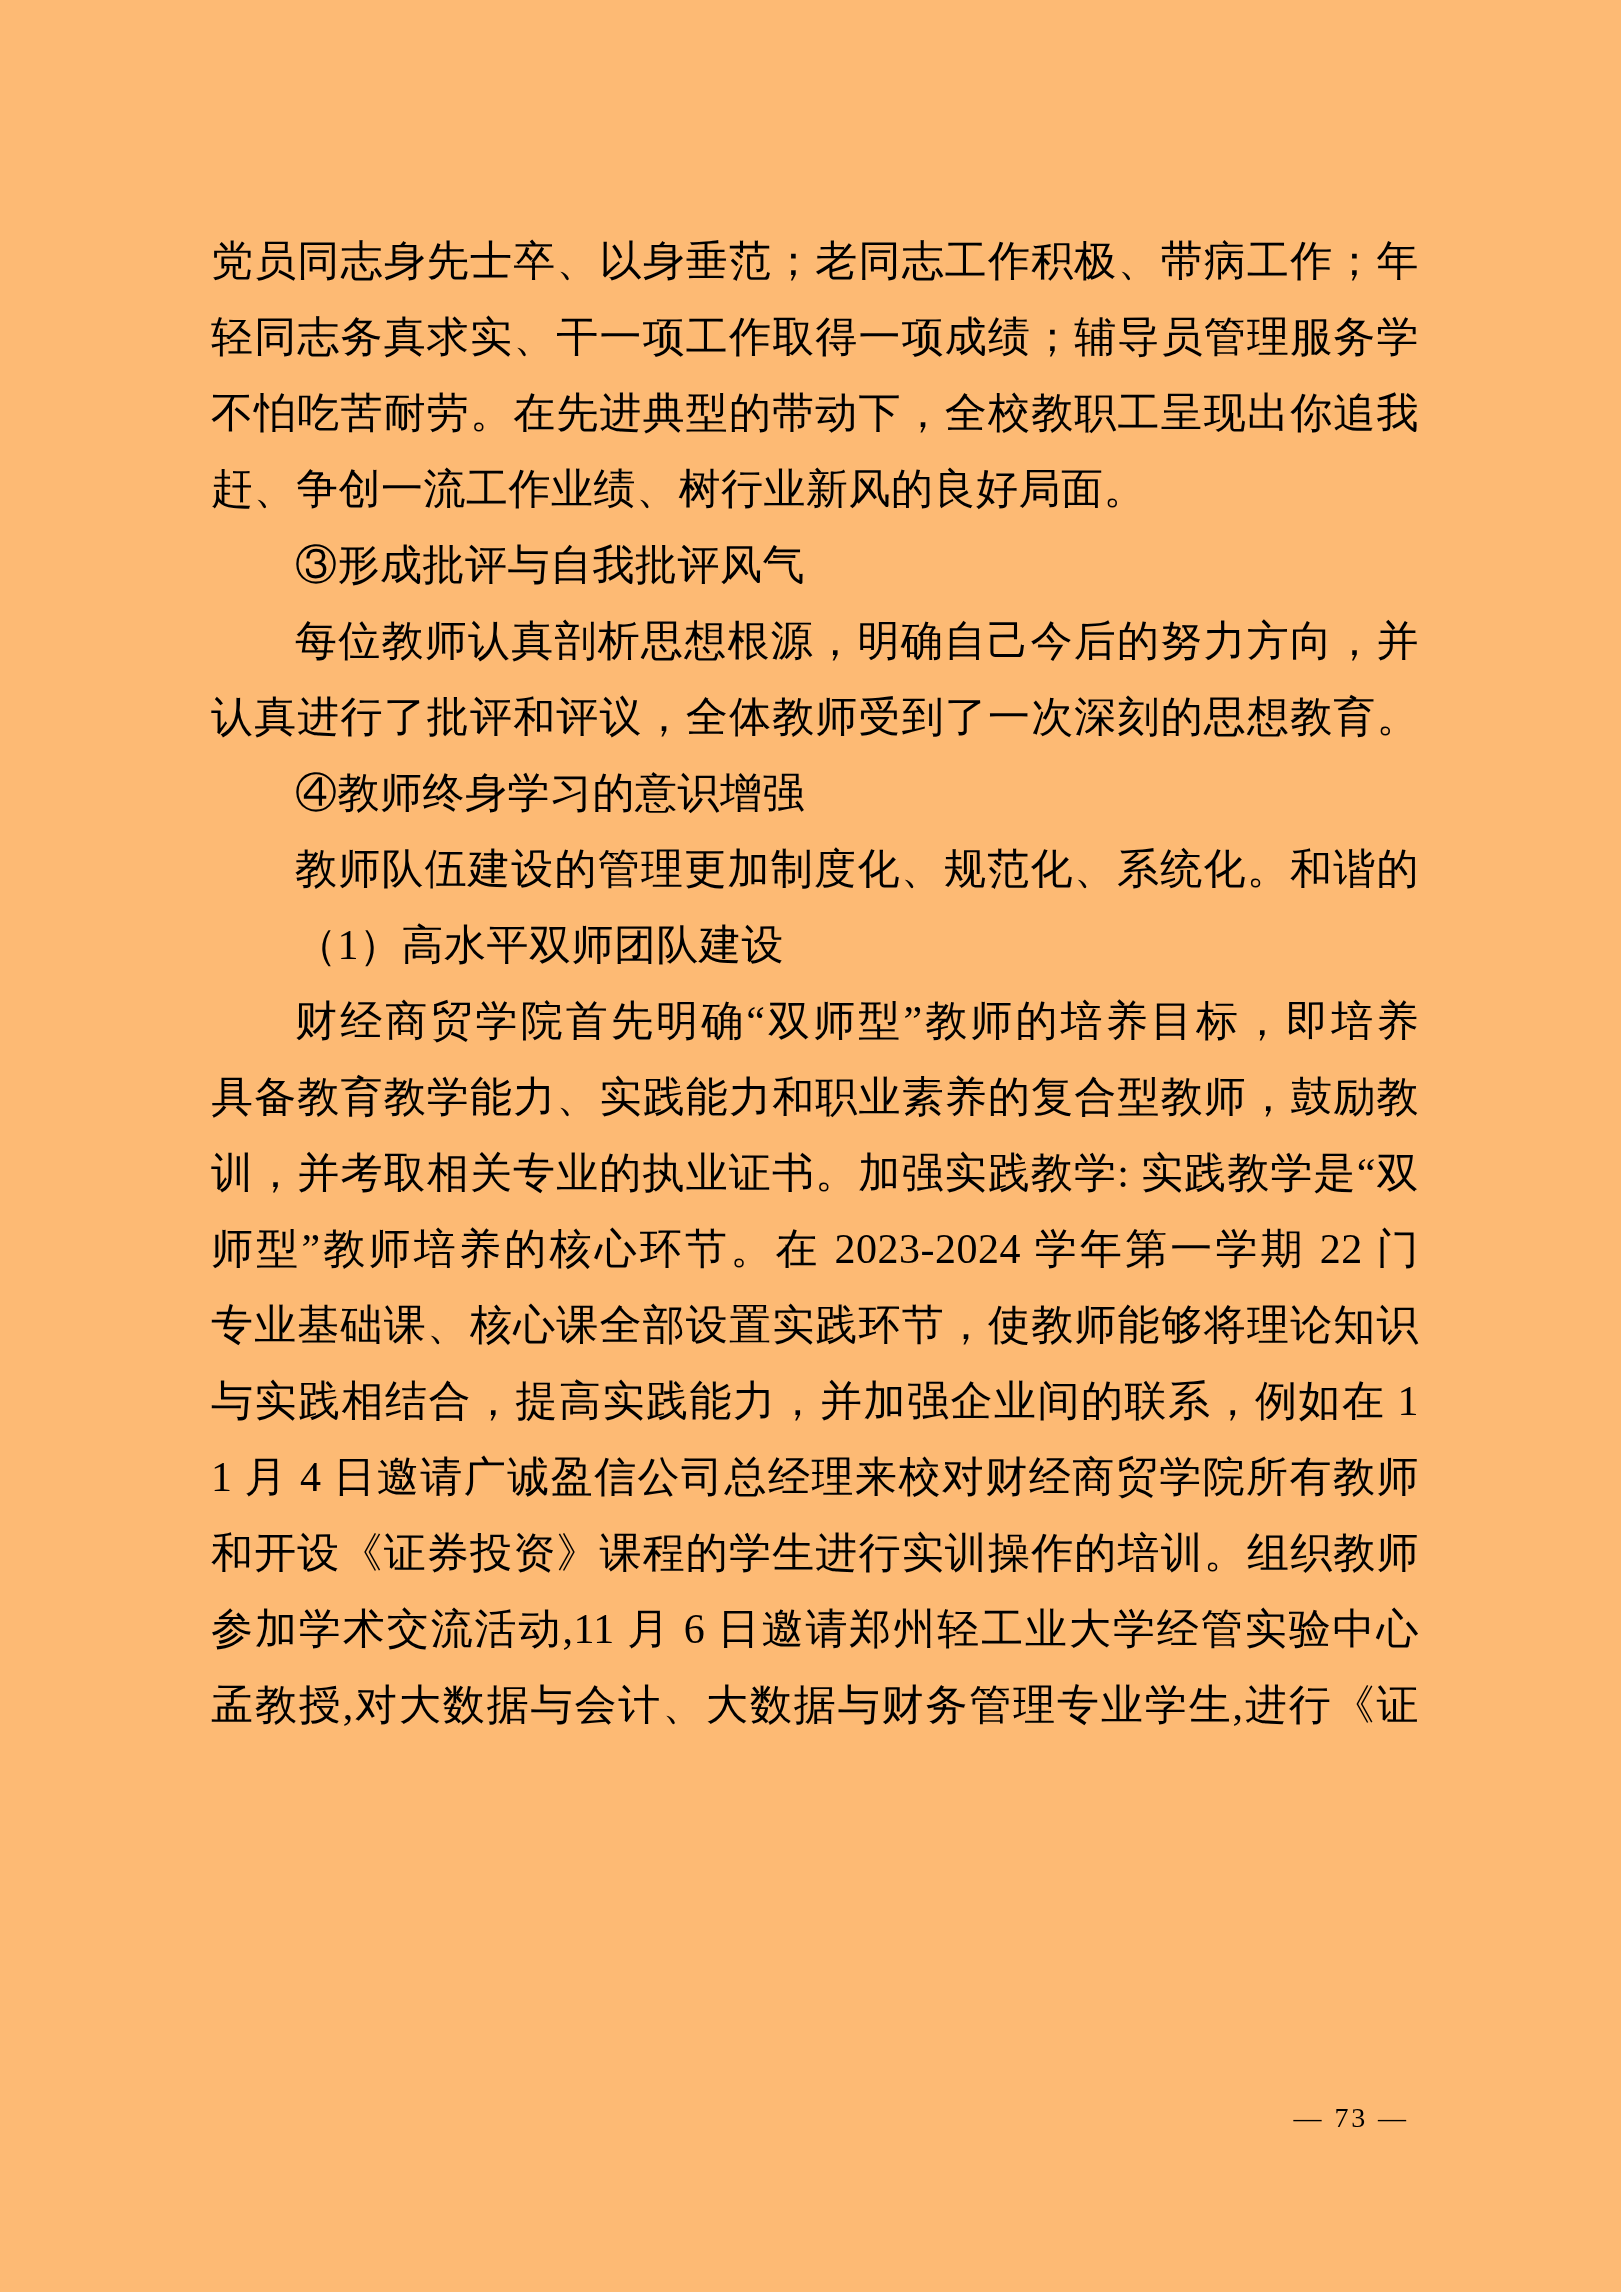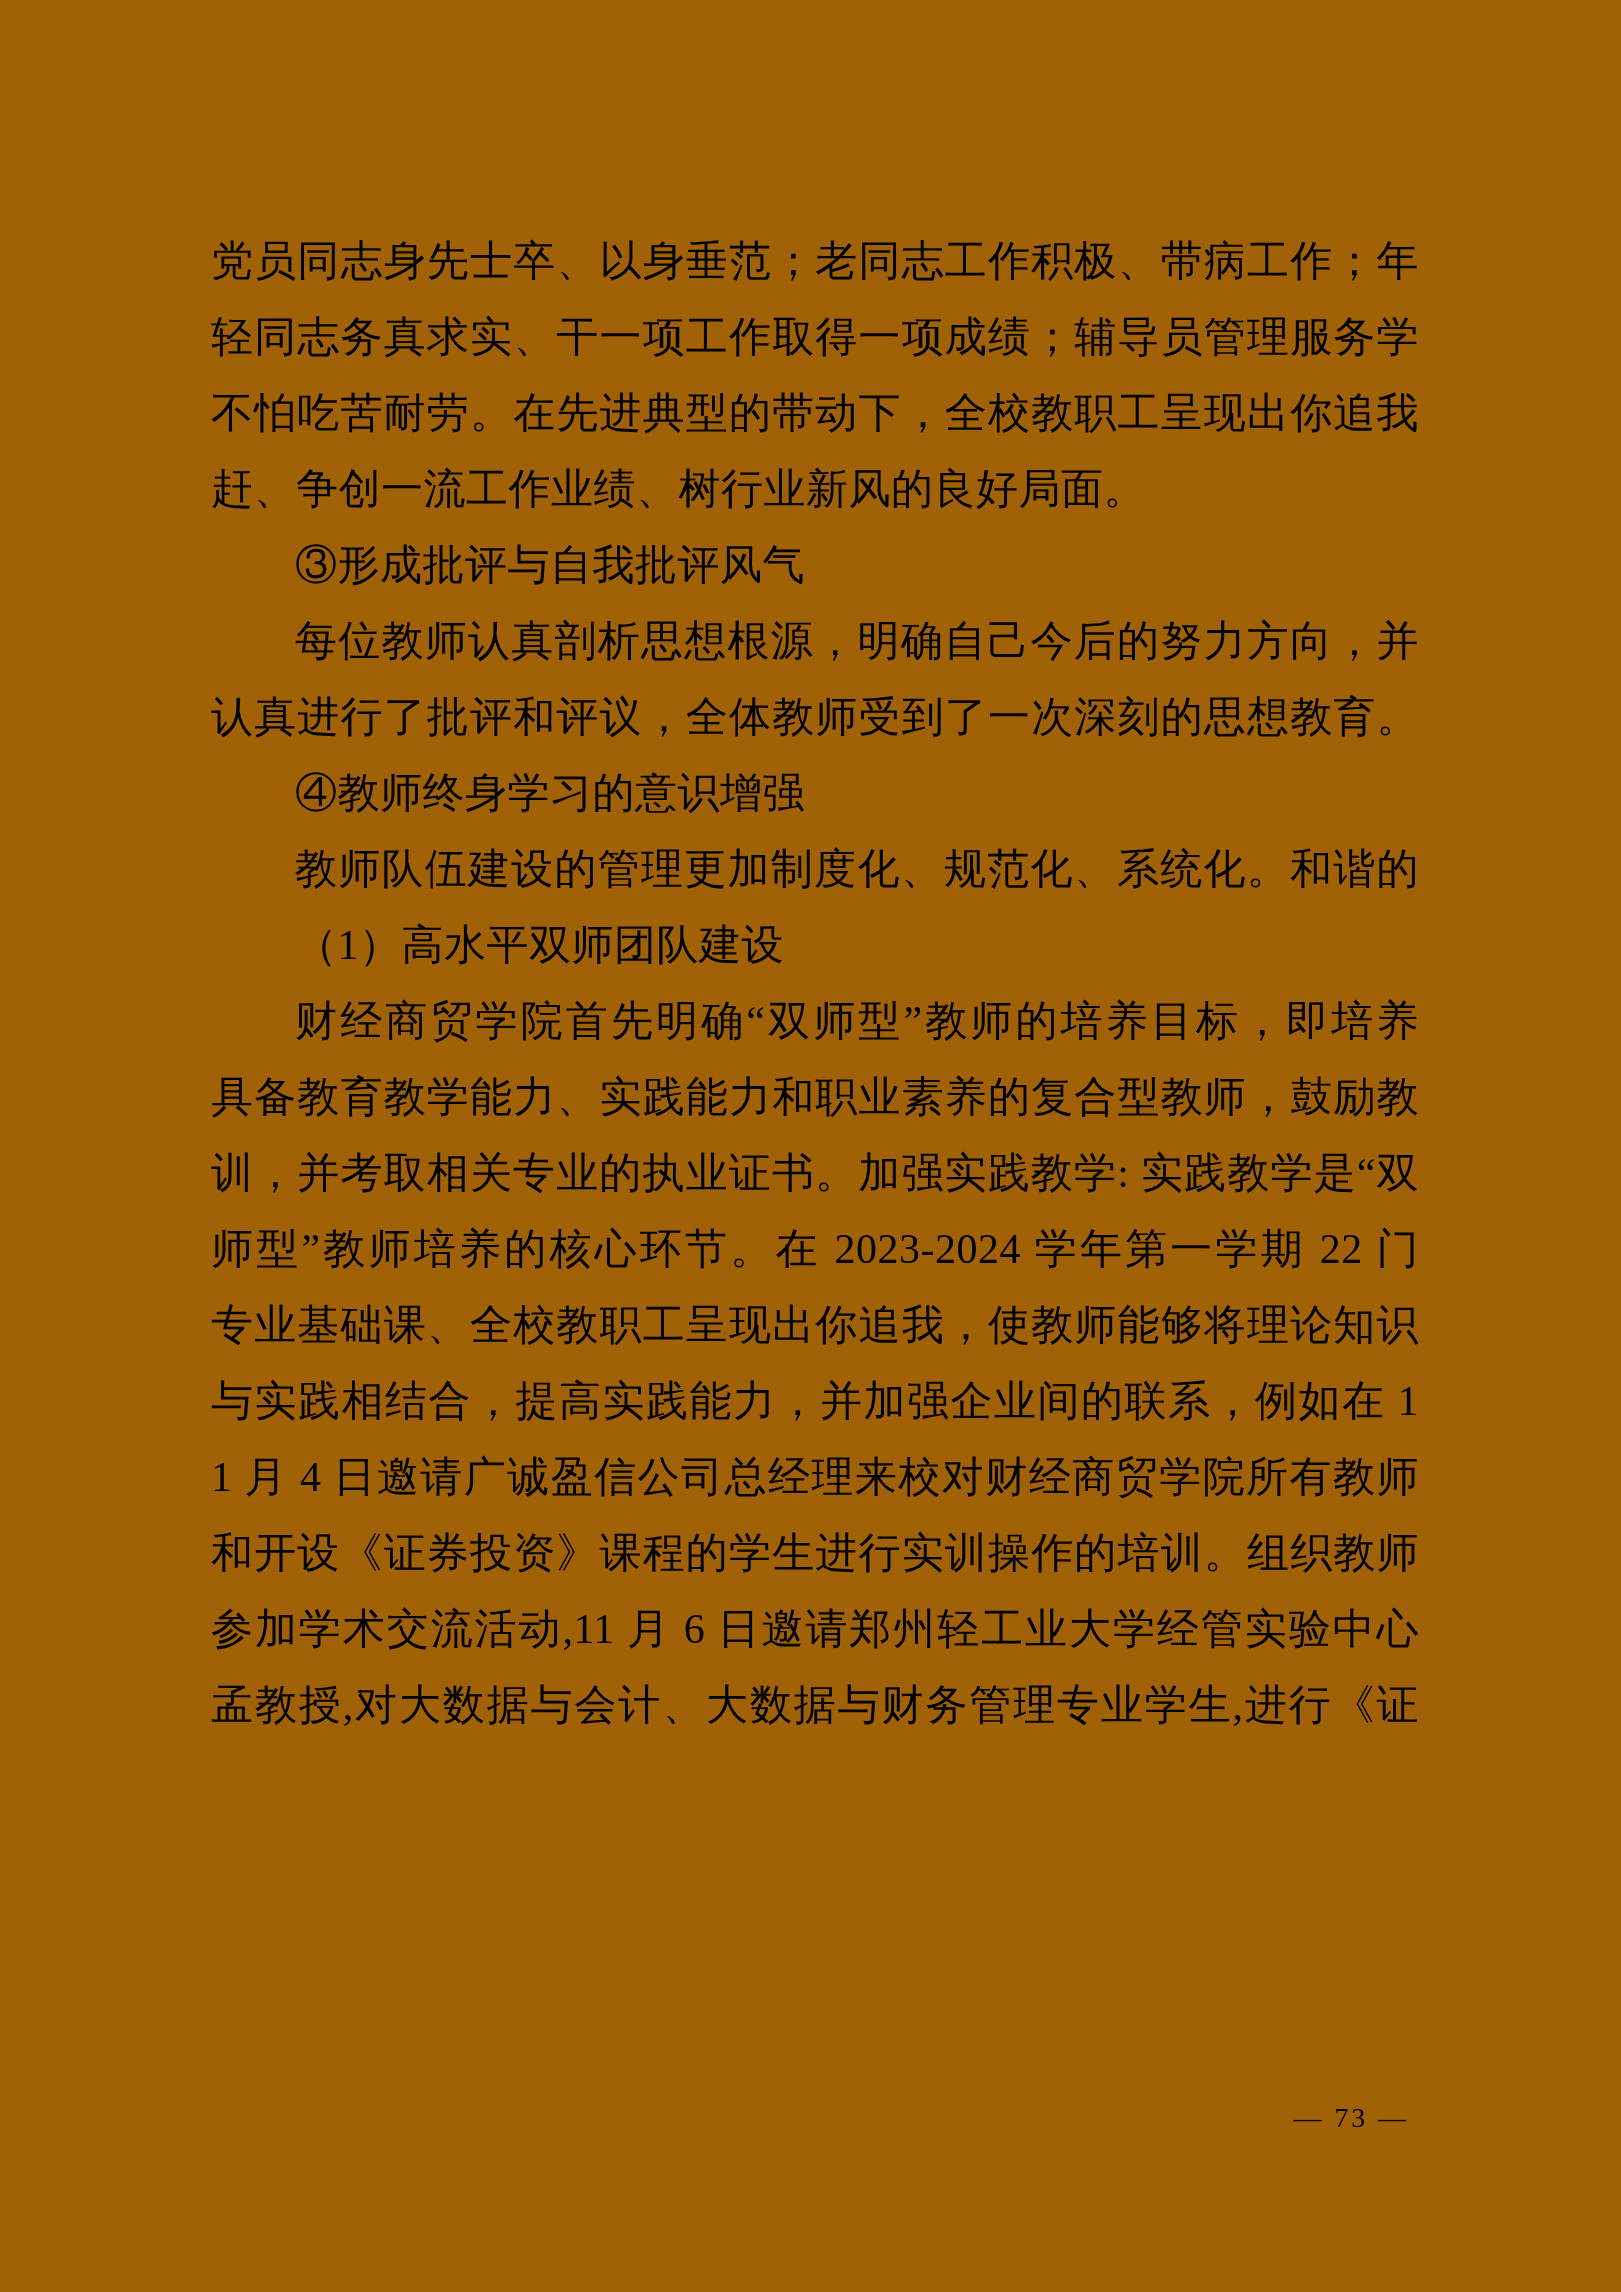--- a/index.html
+++ b/index.html
@@ -12,21 +12,21 @@
     height: 2293px;
     position: relative;
     font-family: "Liberation Serif", "DejaVu Serif", serif;
     color: #000000;
   }
   .page {
     position: absolute;
     left: 0; top: 0;
     width: 1621px;
     height: 2293px;
-    background: #a16207;
+    background: #fdba74;
     overflow: hidden;
   }
   .text-block {
     position: absolute;
     left: 211px;
     top: 223px;
     width: 1208px;
   }
   .line {
     height: 76px;
@@ -67,21 +67,21 @@
       <div class="line indent">③形成批评与自我批评风气</div>
       <div class="line indent full">每位教师认真剖析思想根源，明确自己今后的努力方向，并</div>
       <div class="line full">认真进行了批评和评议，全体教师受到了一次深刻的思想教育。</div>
       <div class="line indent">④教师终身学习的意识增强</div>
       <div class="line indent full">教师队伍建设的管理更加制度化、规范化、系统化。和谐的</div>
       <div class="line indent">（1）高水平双师团队建设</div>
       <div class="line indent full">财经商贸学院首先明确“双师型”教师的培养目标，即培养</div>
       <div class="line full">具备教育教学能力、实践能力和职业素养的复合型教师，鼓励教</div>
       <div class="line full">训，并考取相关专业的执业证书。加强实践教学: 实践教学是“双</div>
       <div class="line full">师型”教师培养的核心环节。在 2023-2024 学年第一学期 22 门</div>
-      <div class="line full">专业基础课、全校教职工呈现出你追我，使教师能够将理论知识</div>
+      <div class="line full">专业基础课、核心课全部设置实践环节，使教师能够将理论知识</div>
       <div class="line full">与实践相结合，提高实践能力，并加强企业间的联系，例如在 1</div>
       <div class="line full">1 月 4 日邀请广诚盈信公司总经理来校对财经商贸学院所有教师</div>
       <div class="line full">和开设《证券投资》课程的学生进行实训操作的培训。组织教师</div>
       <div class="line full">参加学术交流活动,11 月 6 日邀请郑州轻工业大学经管实验中心</div>
       <div class="line full">孟教授,对大数据与会计、大数据与财务管理专业学生,进行《证</div>
     </div>
   <div class="page-number">— 73 —</div>
 </div>
 
 

